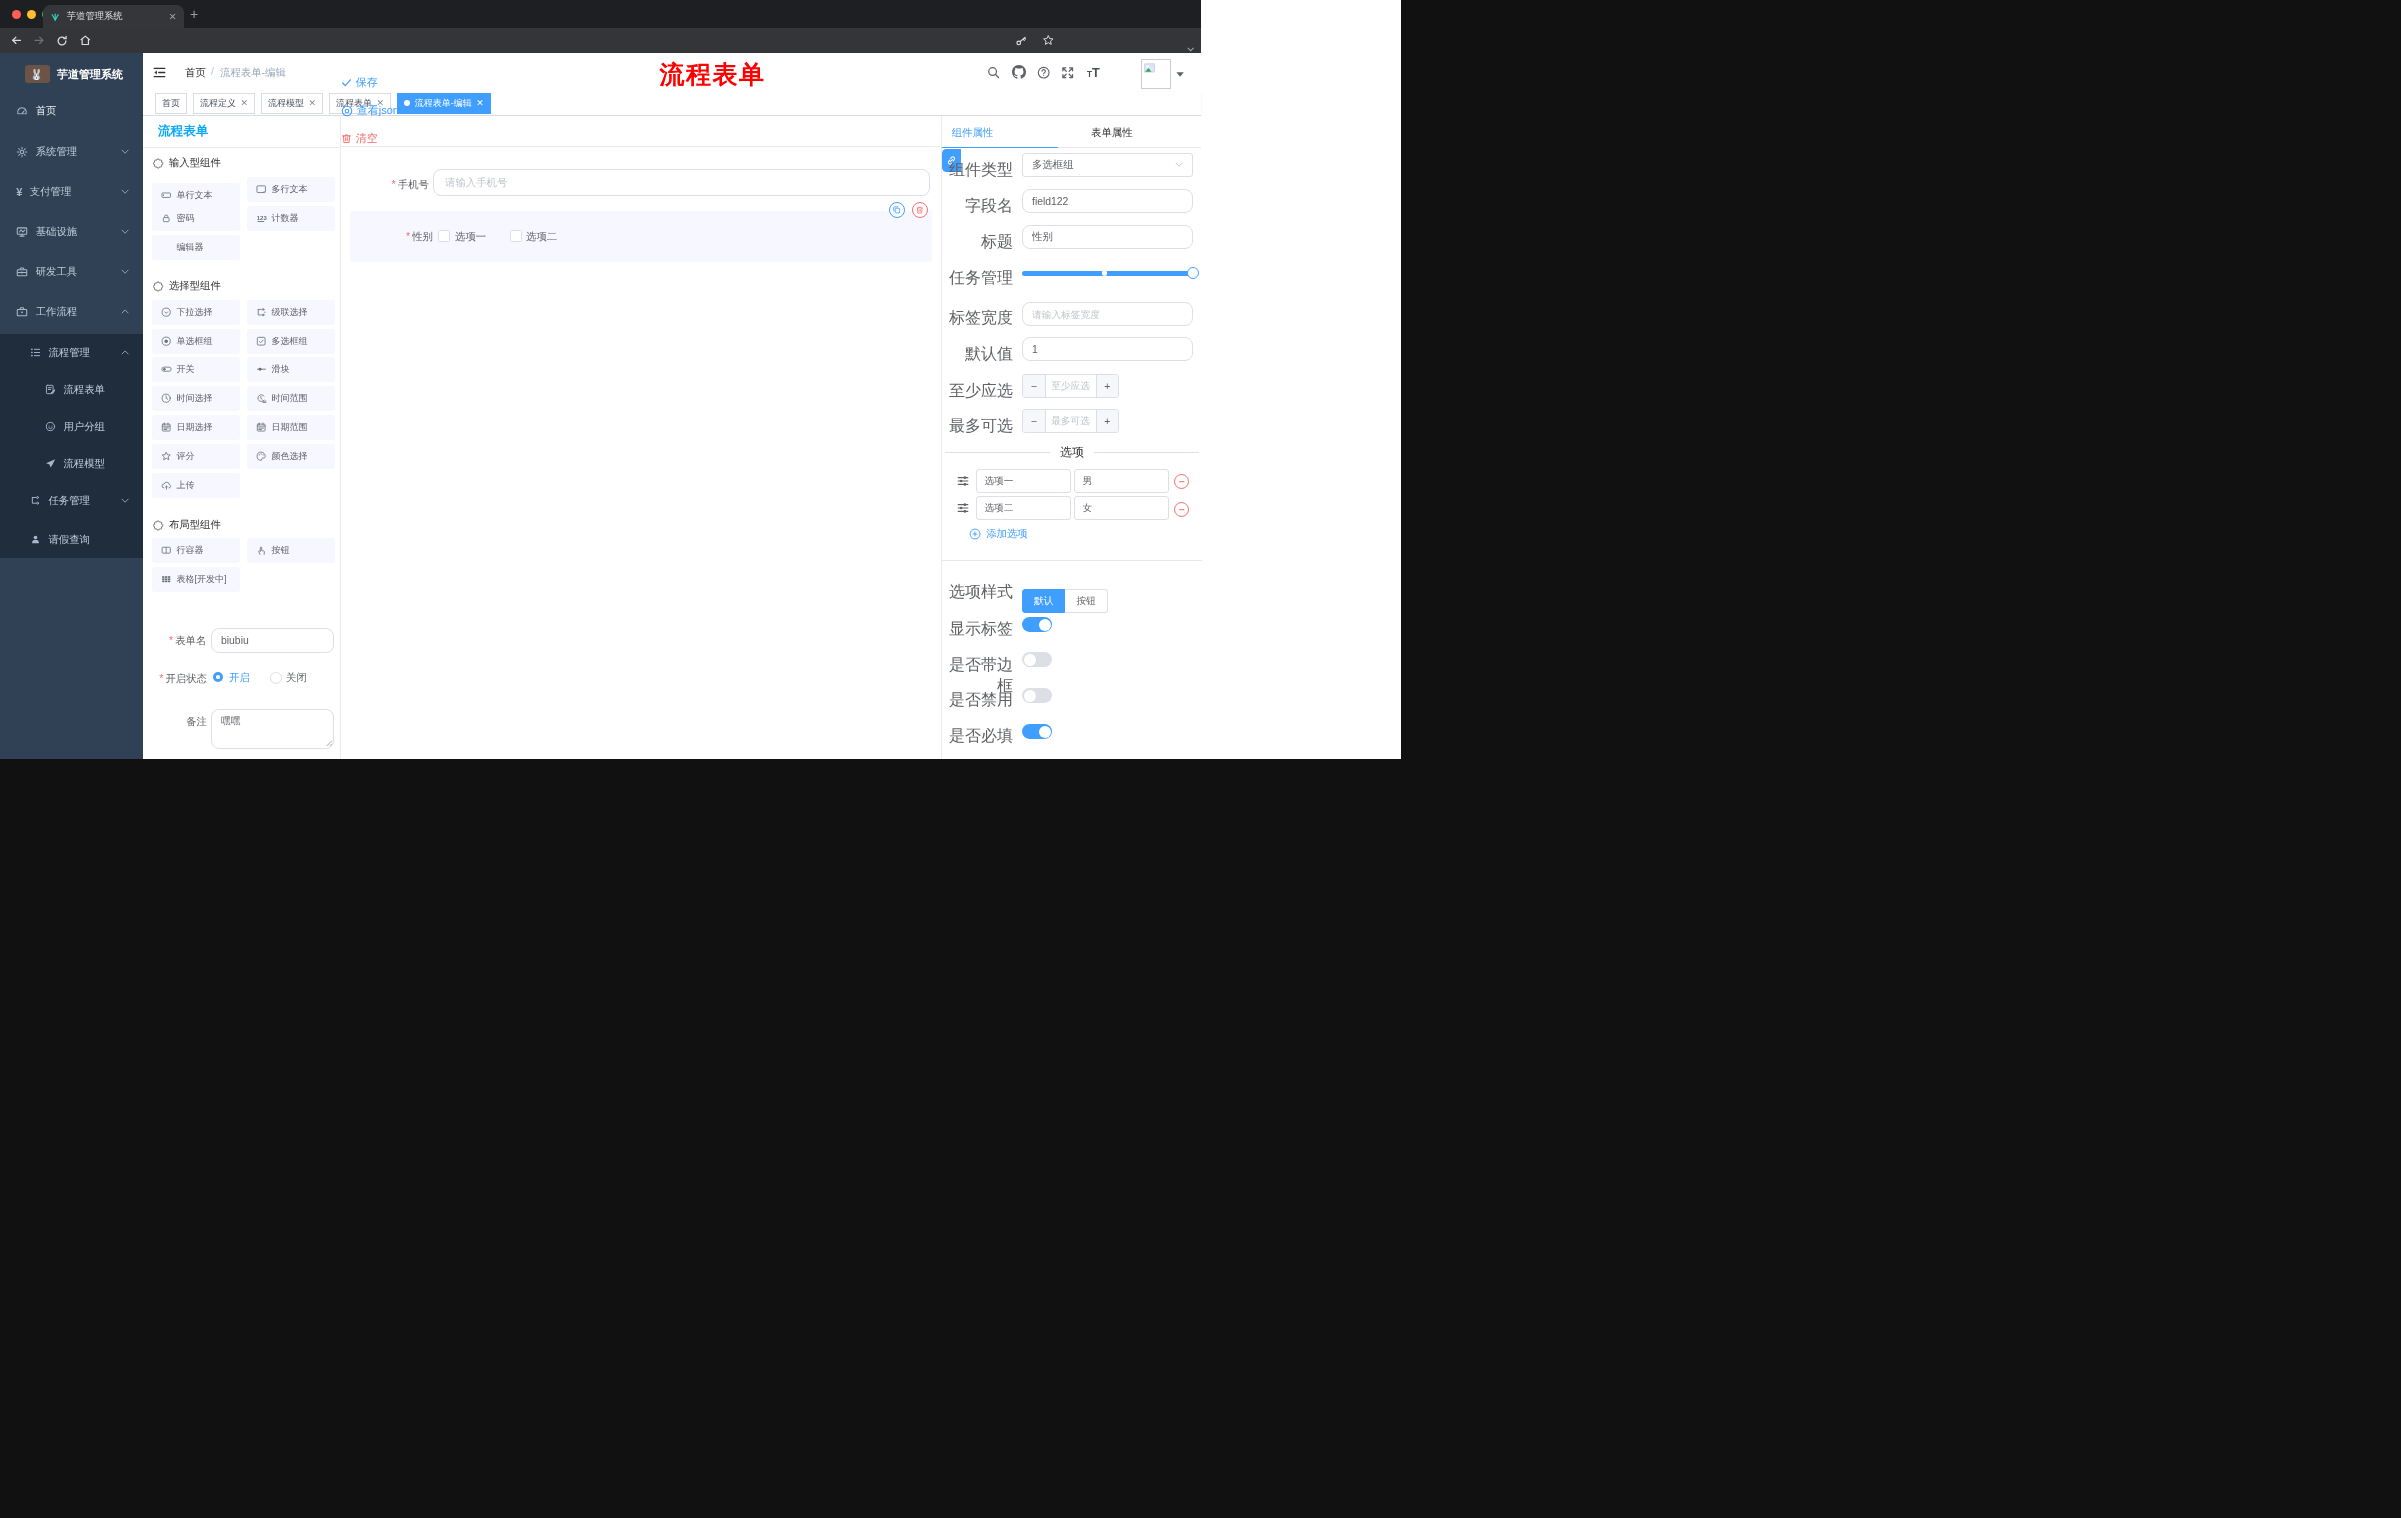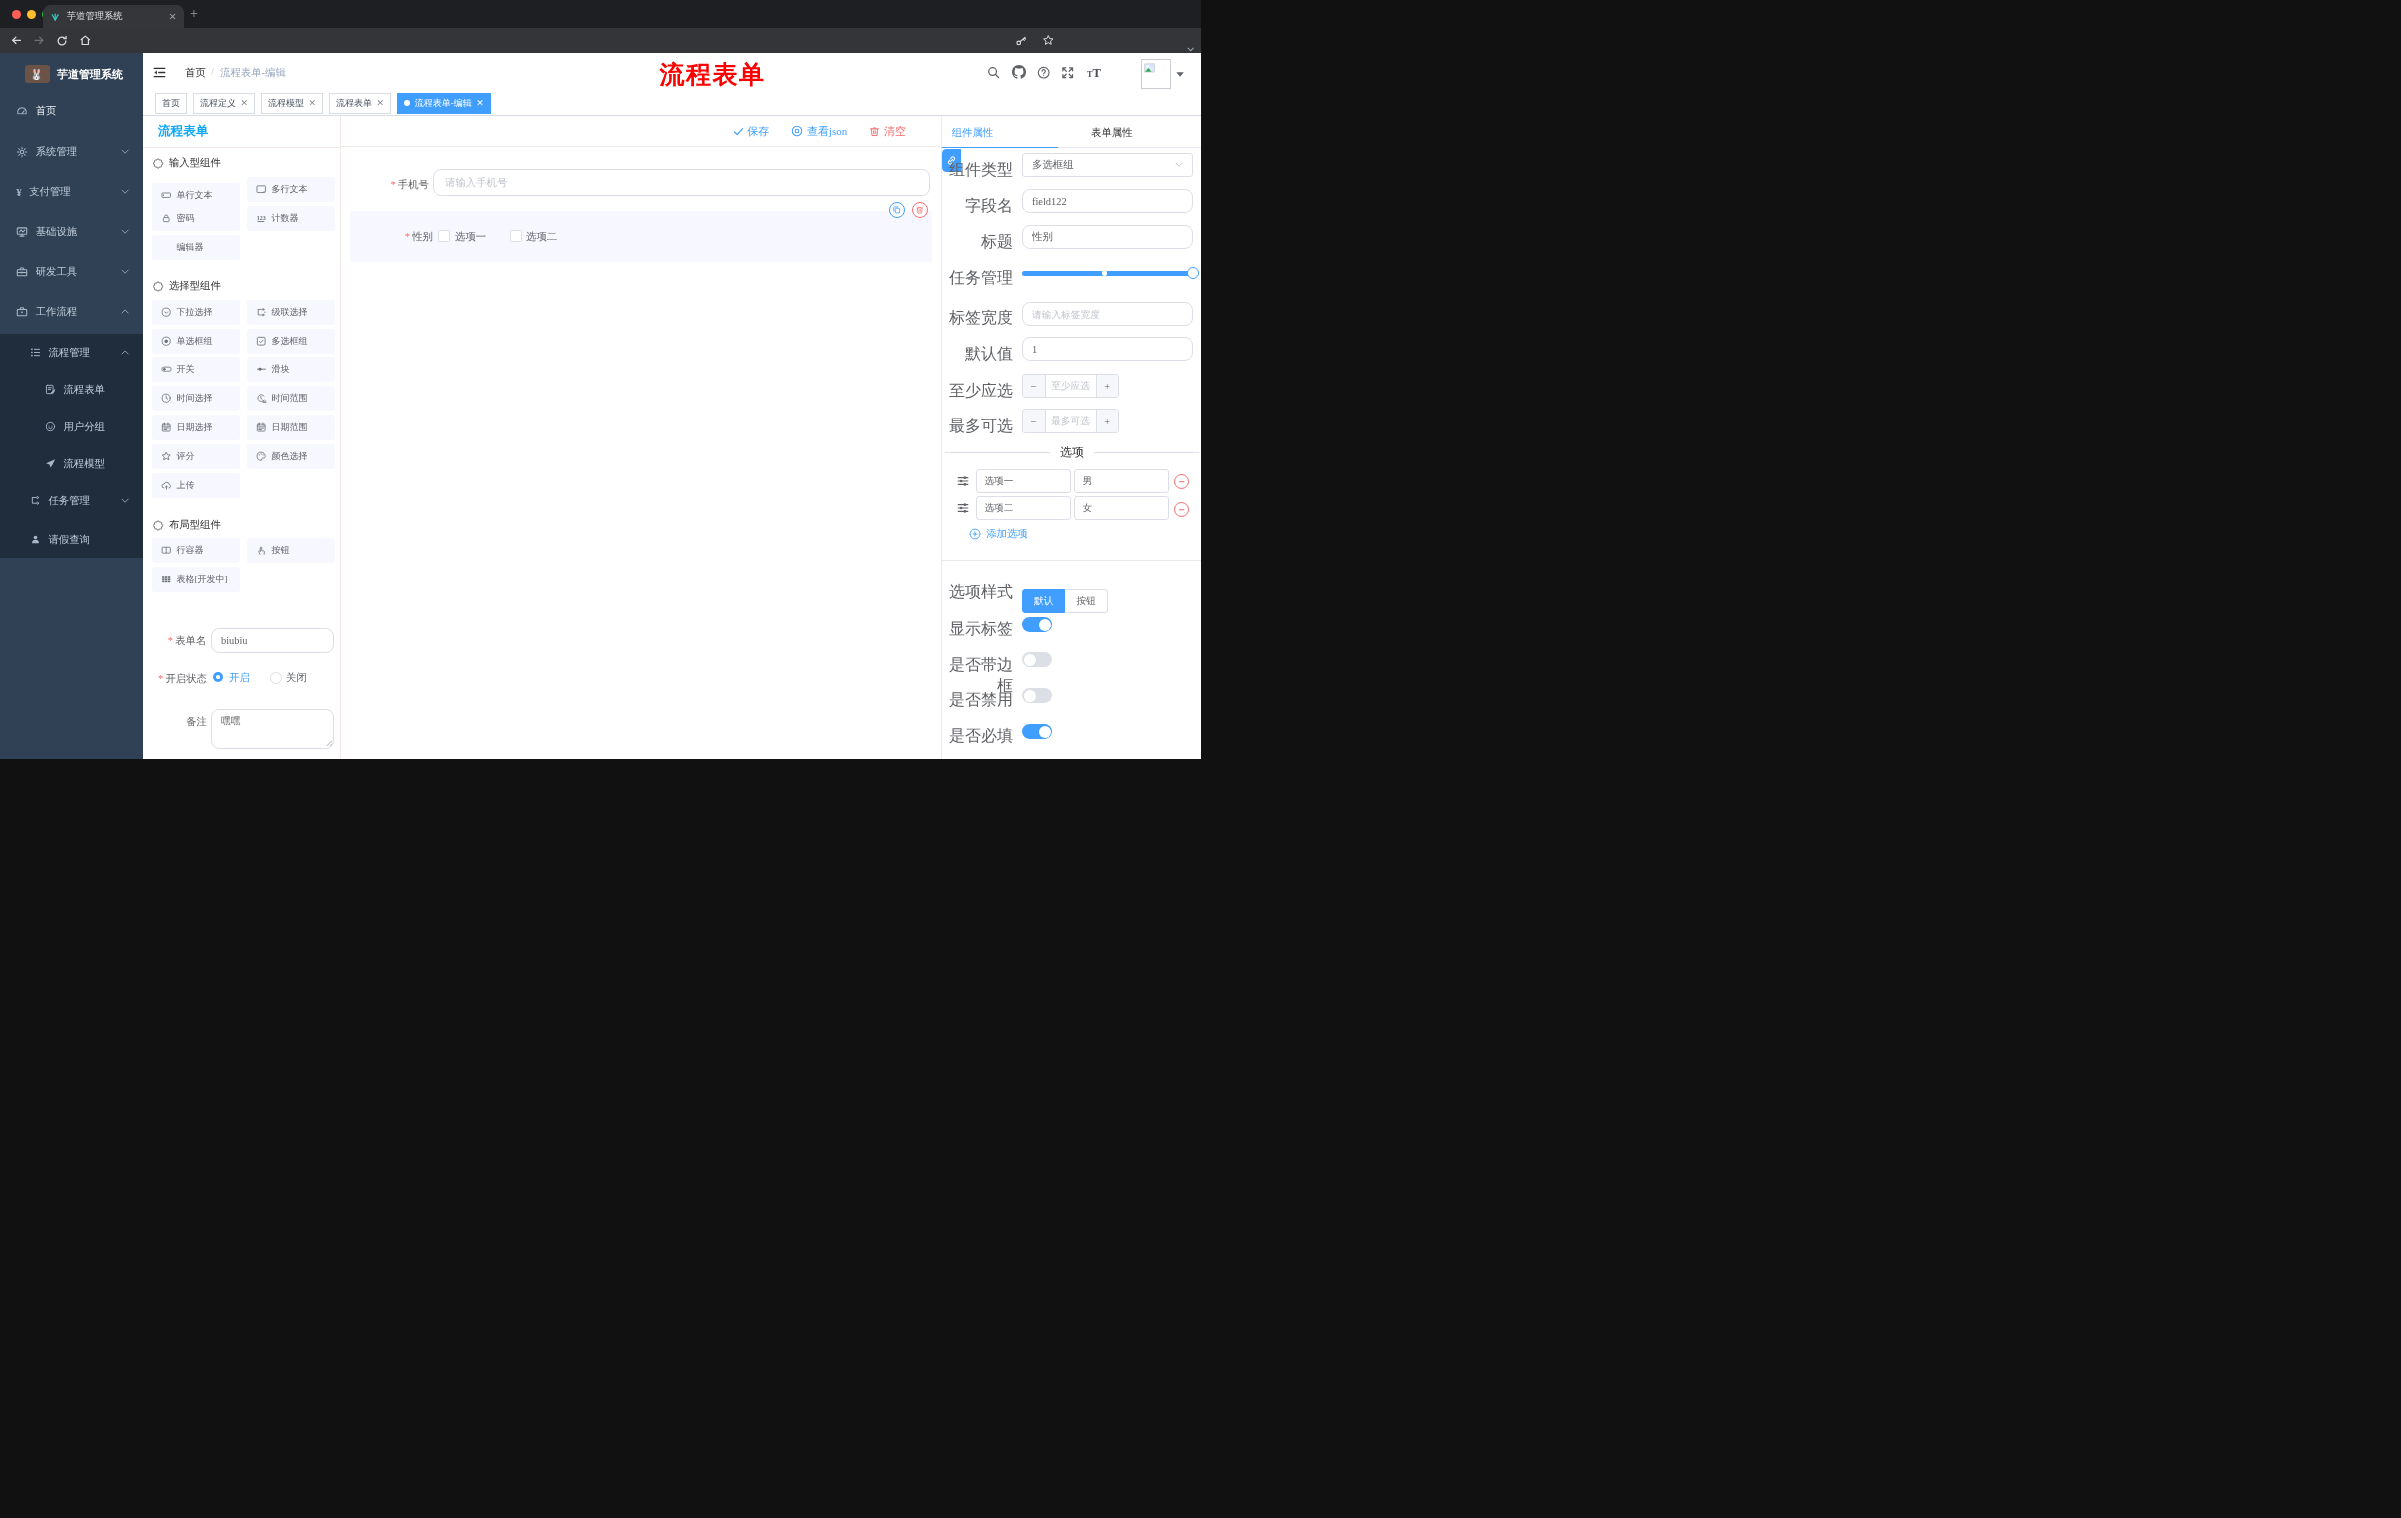--- a/index.html
+++ b/index.html
@@ -1,17 +1,17 @@
 <!DOCTYPE html>
 <html style="font-size:12px"><head>
 <meta charset="utf-8">
 <style>
   html,body{margin:0;padding:0;background:#111;}
-  #app{position:relative;width:1201px;height:759px;overflow:hidden;background:#fff;
-       font-family:Liberation Serif, serif;-webkit-font-smoothing:antialiased;}
+  #app{position:relative;width:1401px;height:759px;overflow:hidden;background:#fff;
+       font-family:Liberation Sans, sans-serif;-webkit-font-smoothing:antialiased;}
   .abs{position:absolute;}
   svg{display:block;}
   input,textarea{font-family:inherit;box-sizing:border-box;outline:none;}
   ::placeholder{color:#c0c4cc;opacity:1;}
 
   
   #chrome-top{left:0;top:0;width:1201px;height:28px;background:#1e1f22;}
   .tlight{top:9.7px;width:9px;height:9px;border-radius:50%;}
   #btab{left:43px;top:5.2px;width:141px;height:23px;background:#35363a;border-radius:7.4px 7.4px 0 0;
         display:flex;align-items:center;padding:0 7.4px;box-sizing:border-box;}
@@ -72,21 +72,21 @@
         color:#606266;font-size:9px;cursor:move;}
   .chip .ci{width:10.4px;margin-left:9px;color:#6a6f76;}
   .chip .ct{margin-left:5.2px;white-space:nowrap;}
   .flbl{position:absolute;text-align:right;font-size:10.4px;color:#606266;}
   .req{color:#f56c6c;margin-right:2.2px;}
   .einput{position:absolute;border:0.7px solid #dcdfe6;border-radius:8px;font-size:10.4px;color:#606266;padding:0 9px;background:#fff;}
 
   
   #canvas{left:341px;top:116px;width:599px;height:643px;background:#fff;}
   #cv-toolbar{position:absolute;left:0;top:0;width:599px;height:31px;border-bottom:0.7px solid #f1e8e8;
-              display:flex;justify-content:flex-end;gap:22px;padding-right:34px;box-sizing:border-box;font-size:11px;}
+              display:flex;justify-content:flex-end;gap:13px;padding-right:34px;box-sizing:border-box;font-size:11px;flex-direction:column;}
   .tbtn{display:flex;align-items:center;gap:3.7px;color:#409eff;}
   .tbtn.danger{color:#f56c6c;}
   #selblock{position:absolute;left:9px;top:95px;width:582px;height:51px;background:#f6f7ff;border-radius:2.2px;}
   .ckbox{width:10.4px;height:10.4px;border:0.7px solid #dcdfe6;border-radius:1.5px;background:#fff;display:inline-block;}
   .actcirc{position:absolute;width:14px;height:14px;border-radius:50%;background:#fff;display:flex;align-items:center;justify-content:center;}
 
   
   #rpanel{left:941px;top:116px;width:260px;height:643px;background:#fff;border-left:0.7px solid #f1e8e8;box-sizing:border-box;}
   #rtabs{position:absolute;left:0;top:0;width:259px;height:32px;border-bottom:1.5px solid #e4e7ed;box-sizing:border-box;}
   #rtab-bar{position:absolute;left:0;top:30.5px;width:116px;height:1.5px;background:#409eff;}

